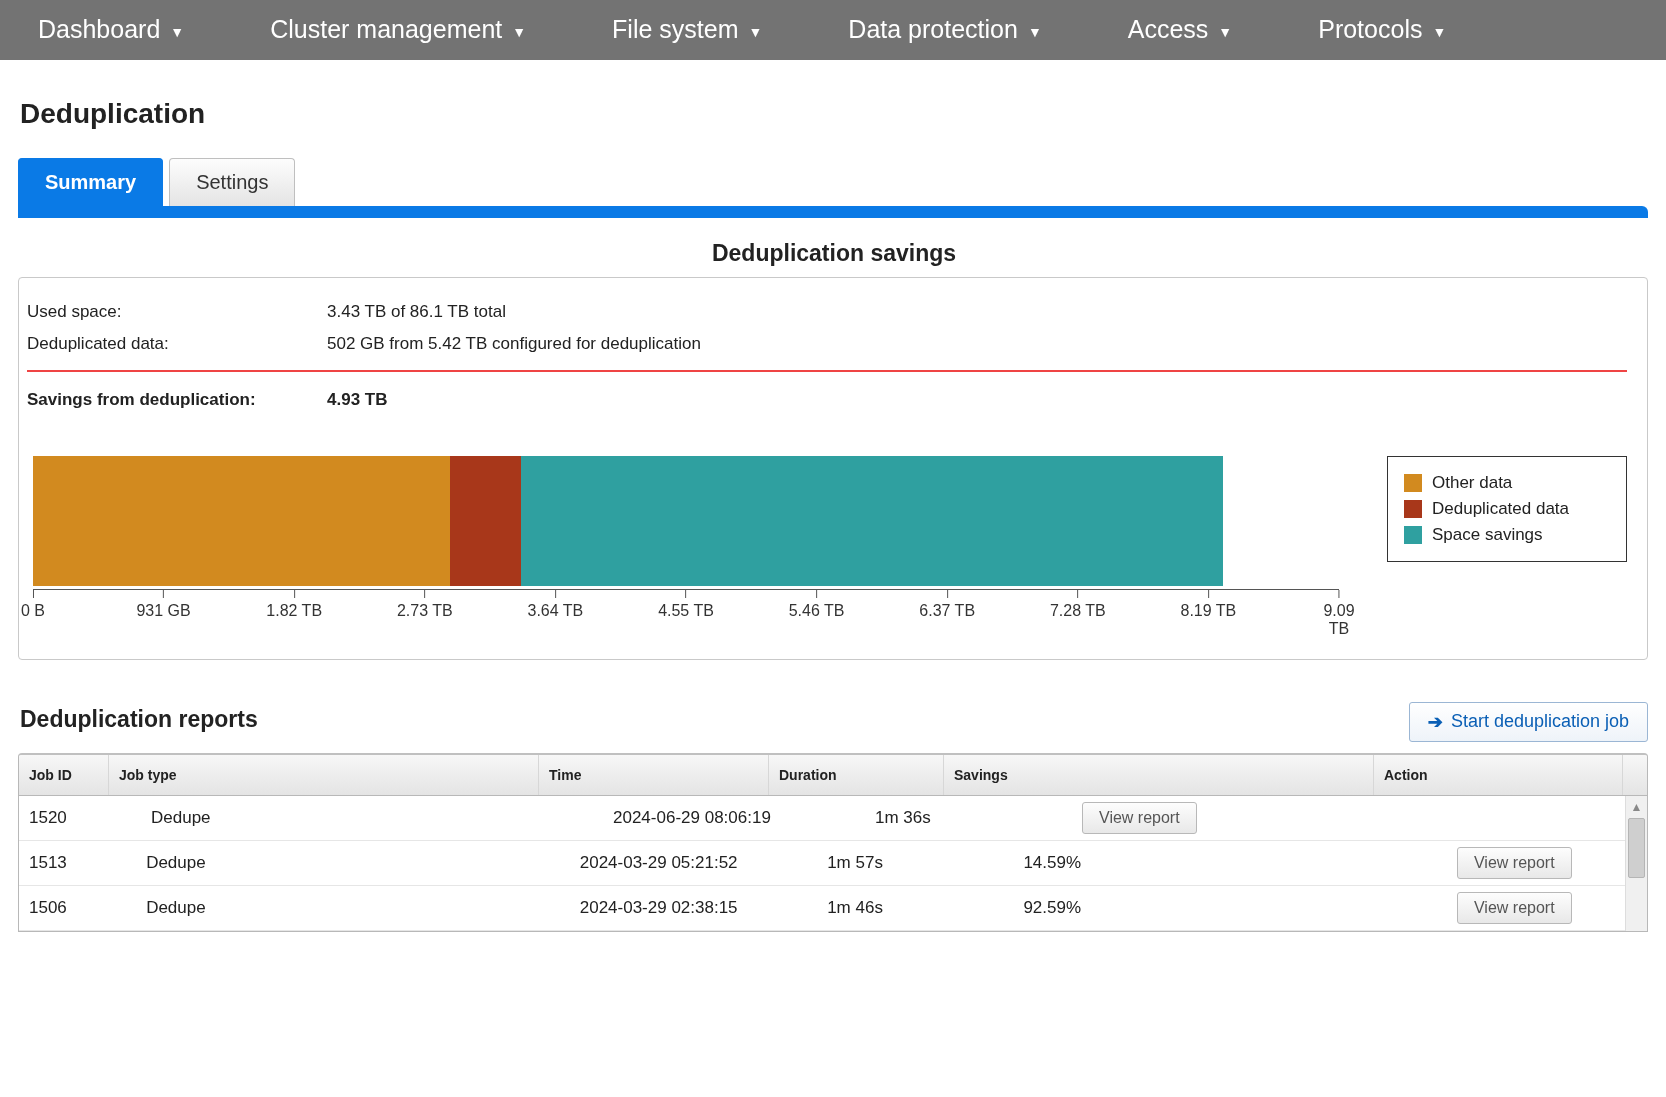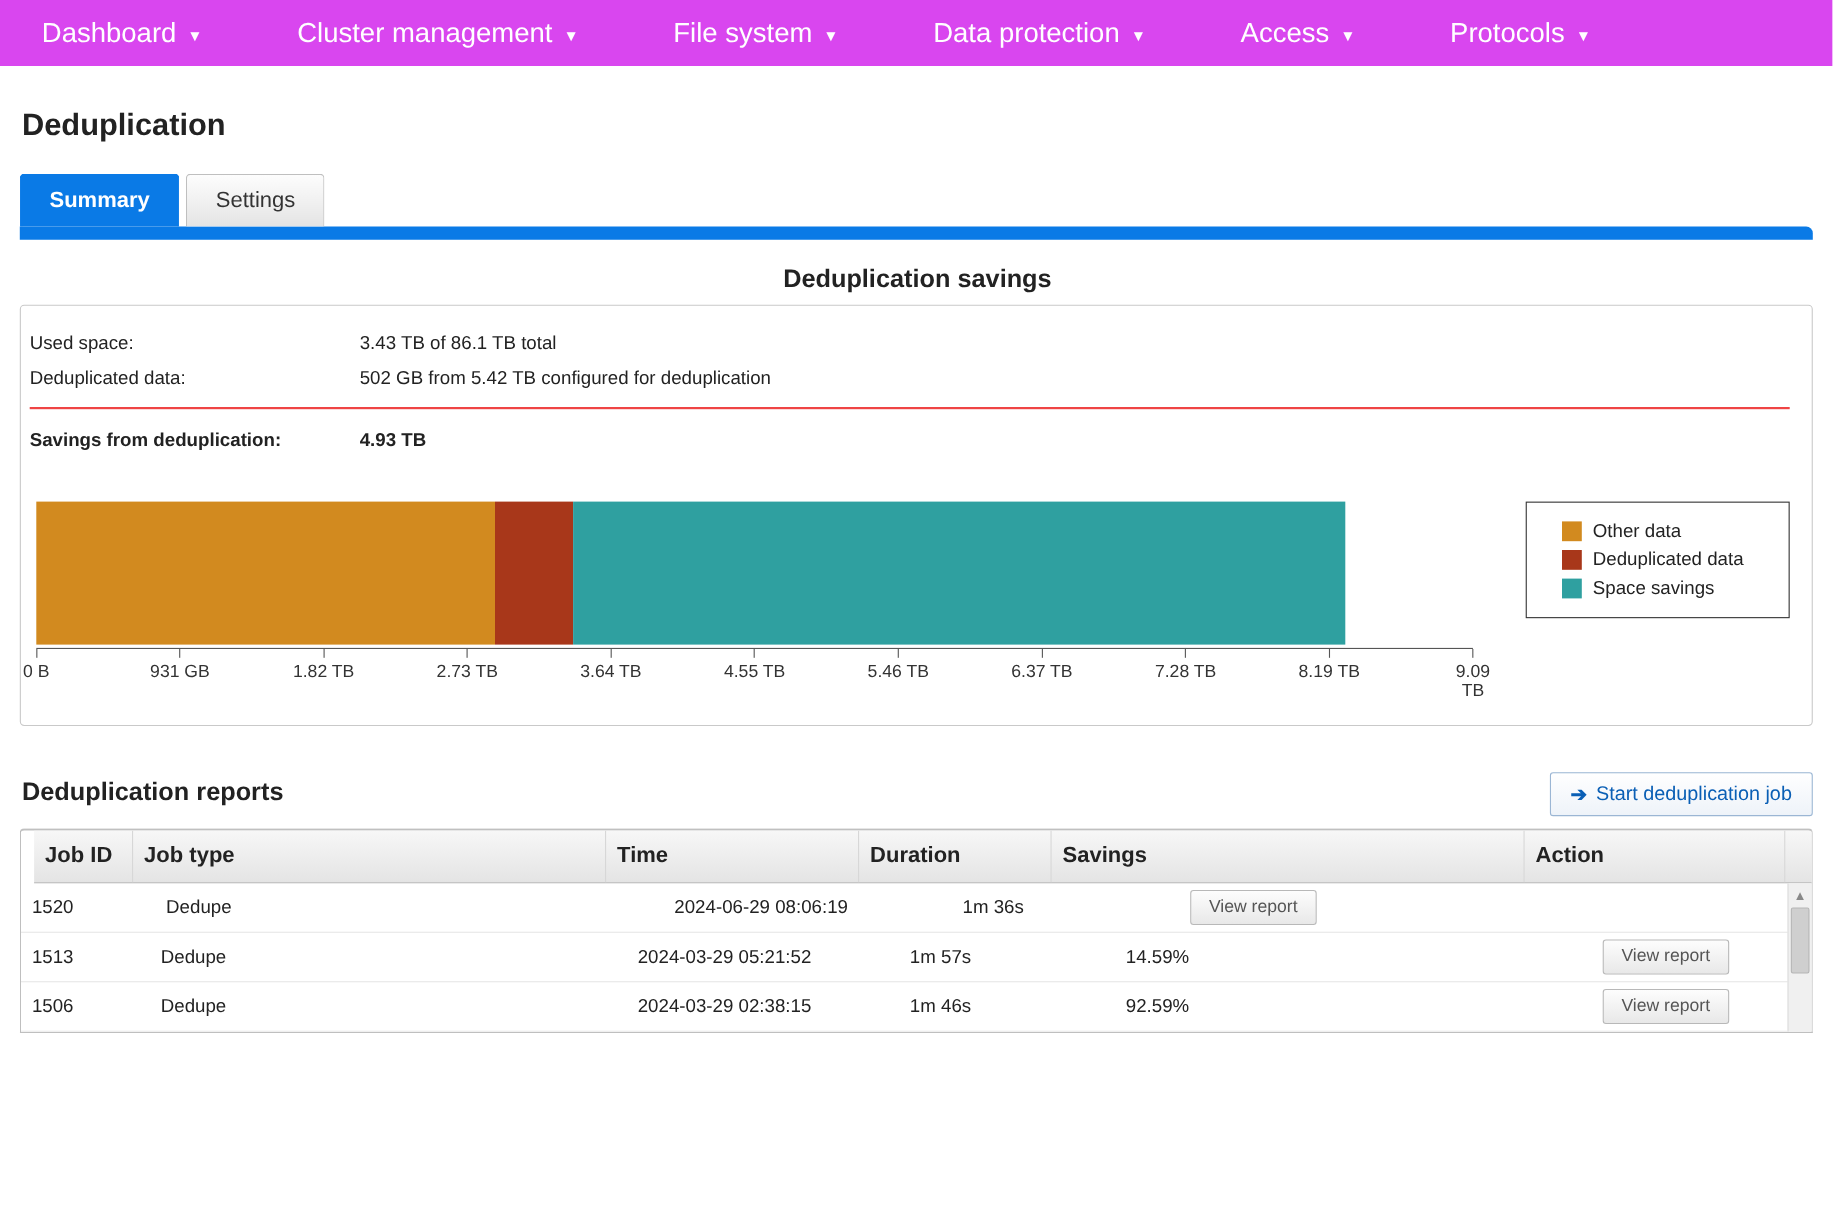--- a/index.html
+++ b/index.html
@@ -5,23 +5,23 @@
   * { box-sizing: border-box; margin: 0; padding: 0; }
   body {
     font-family: Arial, Helvetica, sans-serif;
     background: #fff;
     color: #222;
     width: 1666px;
     font-size: 16px;
   }
   
   .topnav {
-    background: #d946ef;
+    background: #737373;
     display: flex;
-    align-items: center;
+    align-items: flex-end;
     padding: 16px 10px;
     height: 60px;
   }
   .topnav .nav-item {
     color: #fff;
     font-size: 25px;
     padding: 0 28px;
     display: flex;
     align-items: center;
     cursor: pointer;
@@ -102,21 +102,21 @@
     width:1px; height:8px;
     background:#555;
     margin:0 auto 4px auto;
   }
   .legend {
     border:1px solid #333;
     padding:10px 16px;
     font-size:17px;
     width: 240px;
   }
-  .lg { display:flex; align-items:center; margin:6px 16px;}
+  .lg { display:flex; align-items:center; margin:6px 0;}
   .sw { width:18px; height:18px; margin-right:10px;}
   .sw.other{background:#d28a1f;}
   .sw.dedup{background:#a8371a;}
   .sw.save{background:#2fa0a0;}
   
   .reports-head { display:flex; justify-content:space-between; align-items:center; margin-bottom:10px;}
   .btn {
     border:1px solid #9bb6d4;
     background:linear-gradient(#fff,#eef3f9);
     color:#0a5fb5;
@@ -131,22 +131,21 @@
     border:1px solid #b8b8b8;
     border-top:2px solid #c0c0c0;
     border-radius:4px 4px 0 0;
     overflow:hidden;
   }
   .ghead {
     display:flex;
     background:linear-gradient(#f7f7f7,#e4e4e4);
     border-bottom:1px solid #b8b8b8;
     font-weight:bold;
-    font-size:20px;
-    margin-left:12px;
+    font-size:14px;
   }
   .ghead > div, .grow > div {
     padding:12px 10px;
     border-right:1px solid #d7d7d7;
   }
   .ghead > div:last-child, .grow > div:last-child{border-right:none;}
   .col-id{width:90px;}
   .col-type{width:430px;}
   .col-time{width:230px;}
   .col-dur{width:175px;}

